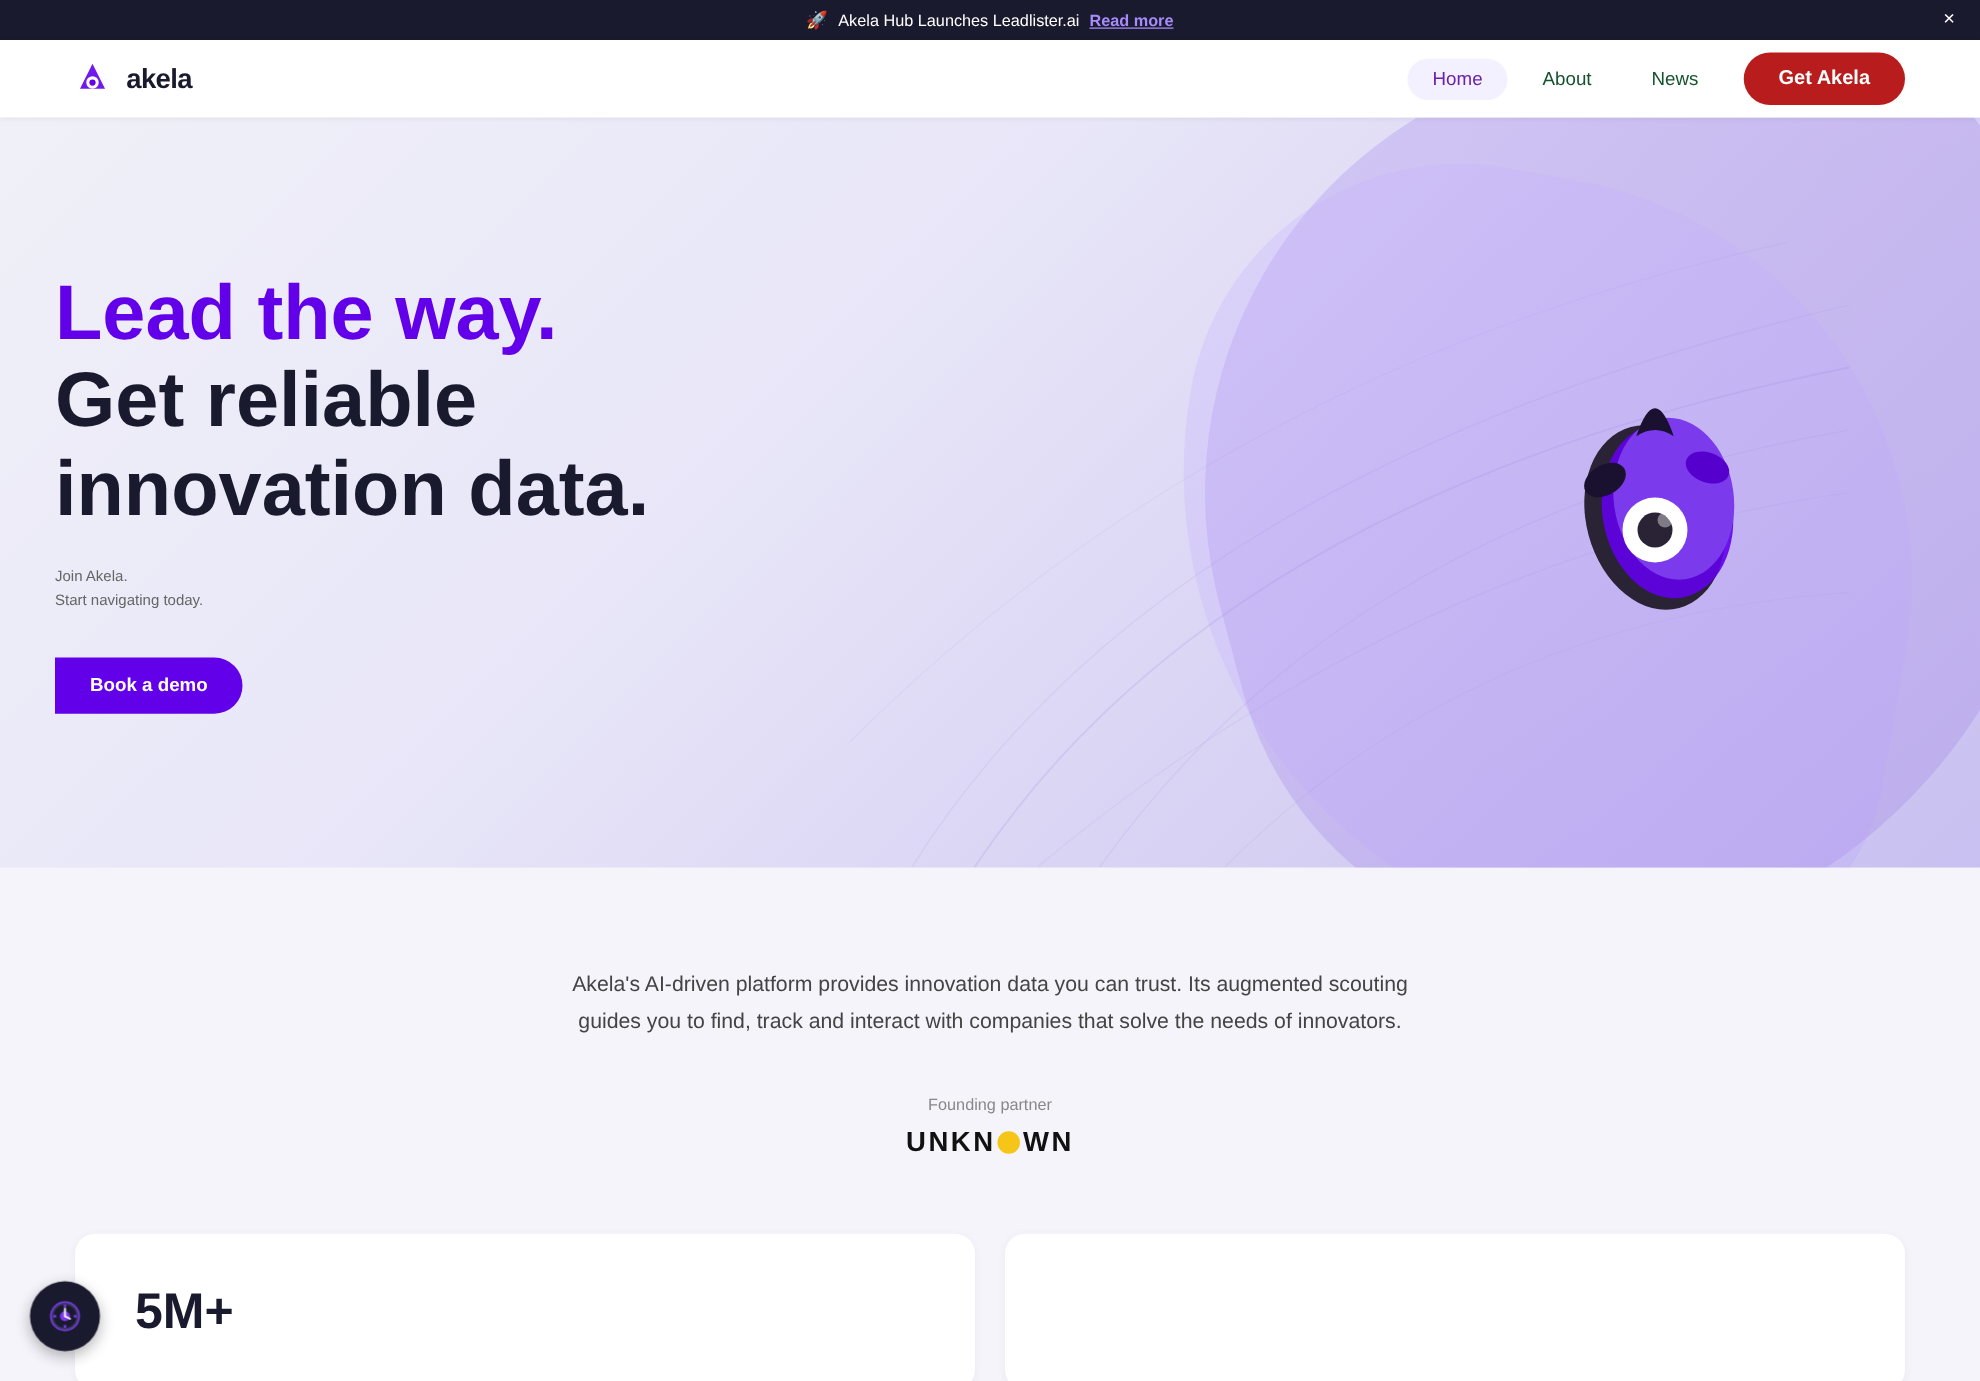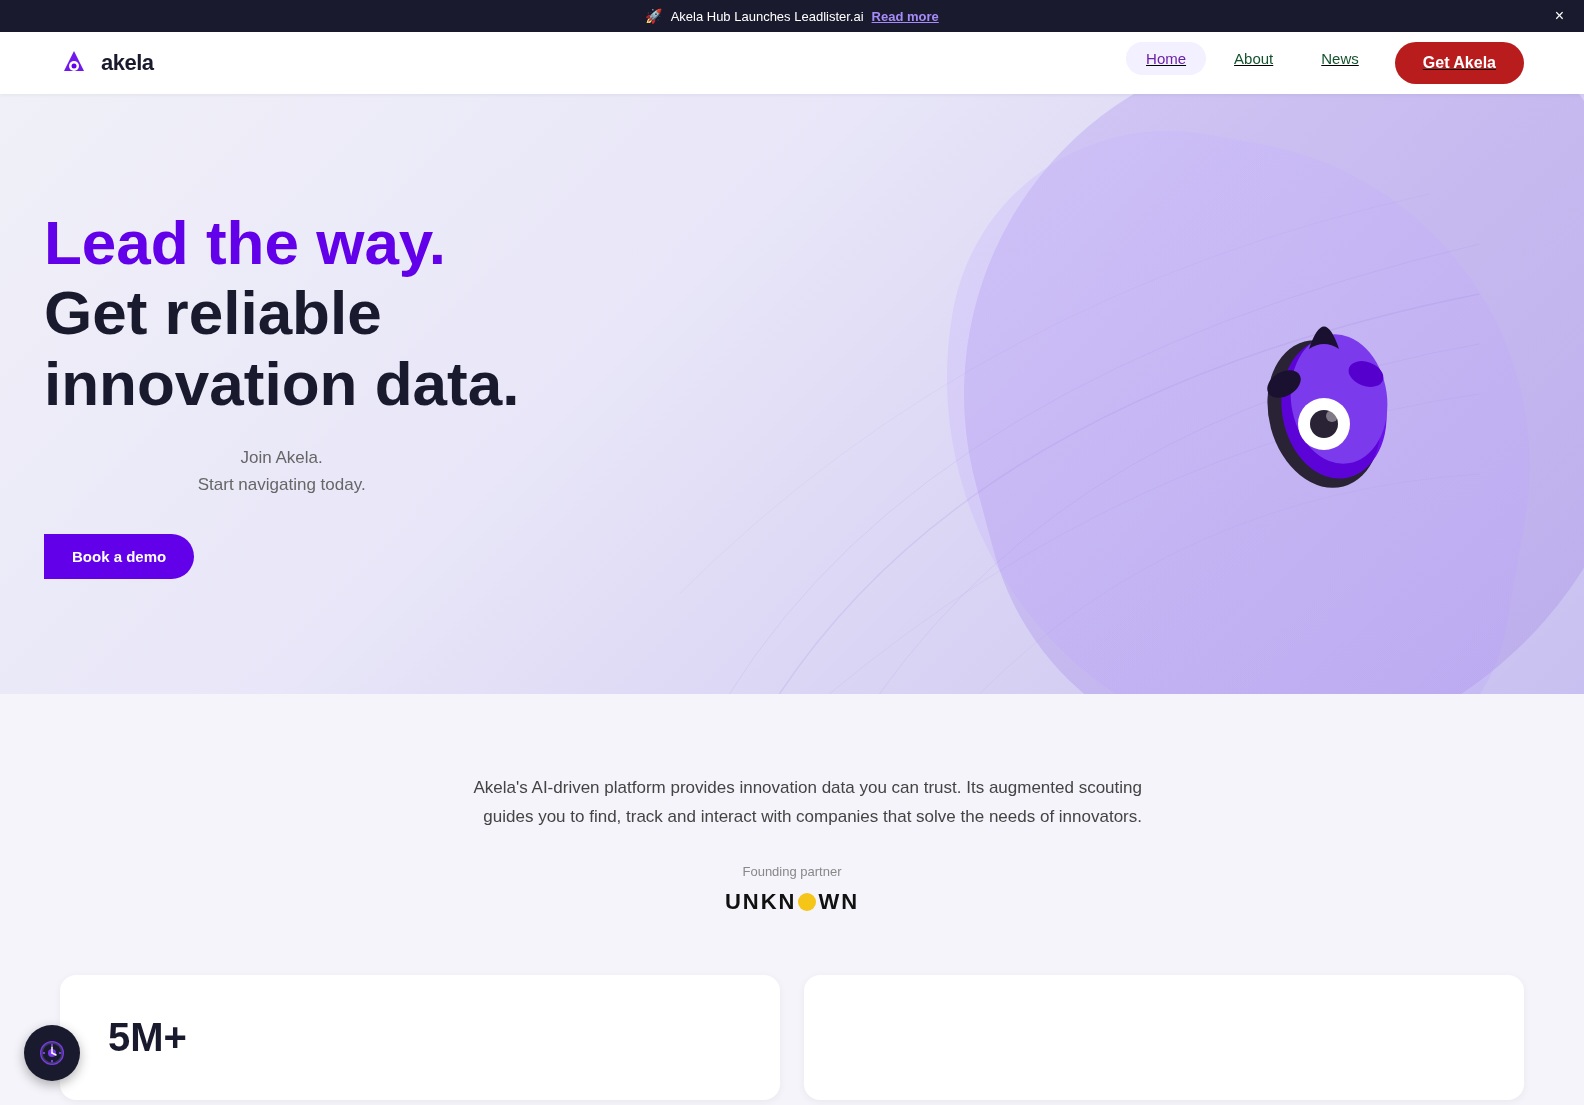--- a/index.html
+++ b/index.html
@@ -66,23 +66,22 @@
       height: 28px;
     }
     .logo-text {
       font-size: 22px;
       font-weight: 600;
       color: #1a1a2e;
       letter-spacing: -0.5px;
     }
     .nav-links {
       display: flex;
-      align-items: flex-start;
+      align-items: center;
       gap: 8px;
-      text-decoration: underline;
     }
     .nav-link {
       padding: 8px 20px;
       border-radius: 50px;
       font-size: 15px;
       color: #14532d;
       cursor: pointer;
       text-decoration: none;
       font-weight: 400;
     }
@@ -160,24 +159,23 @@
     }
     .hero-title-main {
       font-size: 62px;
       font-weight: 700;
       color: #1a1a2e;
       line-height: 1.15;
       display: block;
     }
     .hero-subtitle {
       margin-top: 24px;
-      font-size: 17px;
+      font-size: 12px;
       color: #666;
       line-height: 1.6;
-      text-align: center;
     }
     .hero-form {
       margin-top: 36px;
       display: flex;
       gap: 0;
       max-width: 440px;
     }
     .hero-email-input {
       flex: 1;
       padding: 14px 20px;
@@ -216,24 +214,23 @@
       background: #f5f4fa;
       padding: 80px 20px 60px;
       text-align: center;
     }
     .description-text {
       max-width: 700px;
       margin: 0 auto;
       font-size: 17px;
       color: #444;
       line-height: 1.7;
-      text-align: right;
     }
     .founding-partner {
-      margin-top: 32px;
+      margin-top: 44px;
       display: flex;
       flex-direction: column;
       align-items: center;
       gap: 10px;
     }
     .founding-label {
       font-size: 13px;
       color: #888;
       font-weight: 500;
     }

